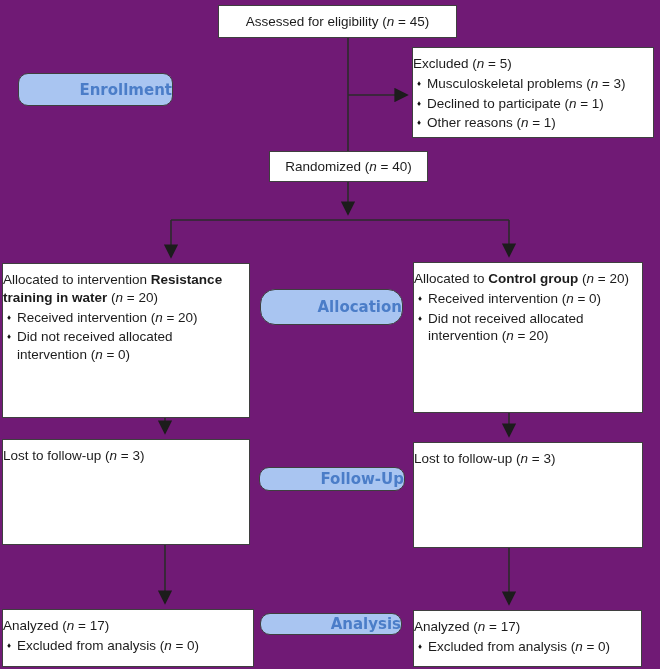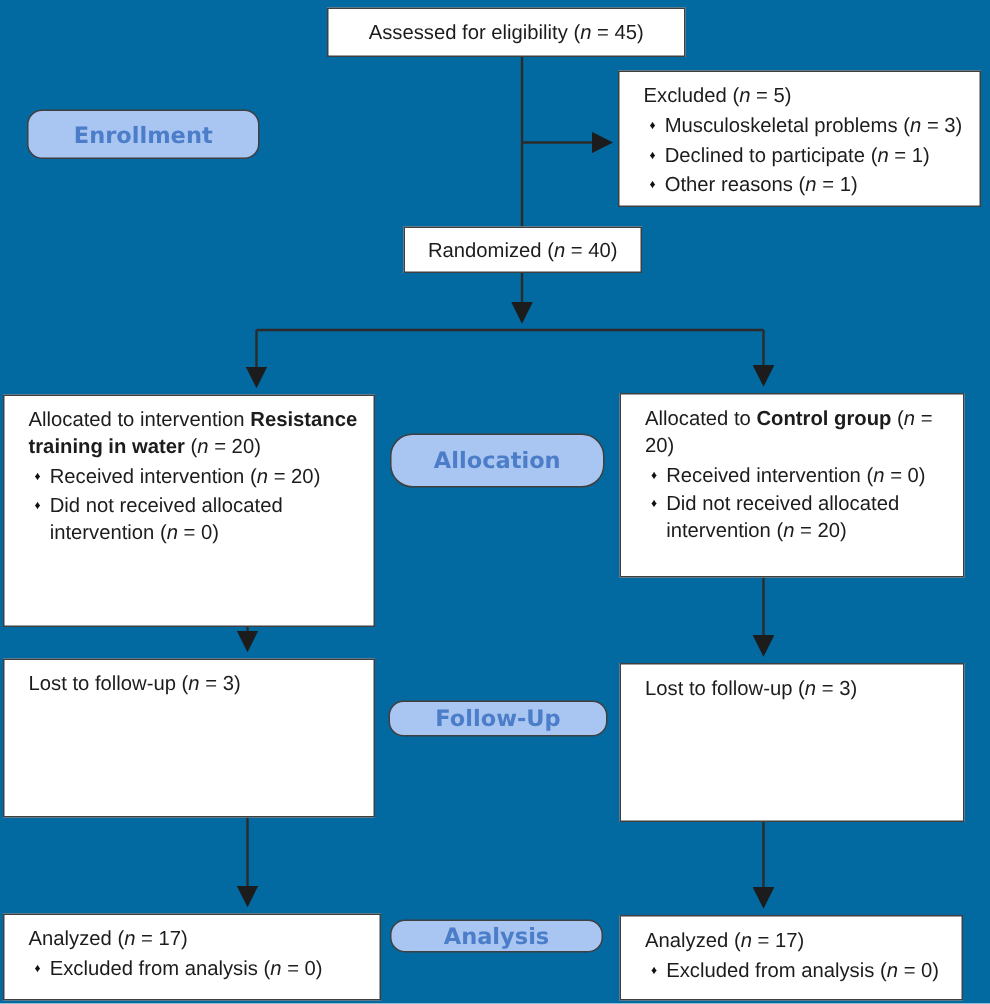--- a/index.html
+++ b/index.html
@@ -1,52 +1,52 @@
 <!DOCTYPE html>
 <html><head>
 <meta charset="utf-8">
 <style>
   html,body{margin:0;padding:0;background:#ffffff;}
   #figure{
     position:relative;
     width:660px;height:669px;
-    background:#0369a1;
+    background:#701a75;
     font-family:"Liberation Sans", sans-serif;
     color:#1c1c1c;
     overflow:hidden;
   }
   .box{
     position:absolute;
     background:#ffffff;
     border:1.5px solid #3f3f3f;
     box-sizing:border-box;
     font-size:13.5px;
     line-height:1.32;
   }
   .box.center{
     display:flex;align-items:center;justify-content:center;
     text-align:center;
   }
-  .box.pad{padding:7px 8px 6px 16px;}
+  .box.pad{padding:7px 8px 6px 0;}
   .bullets{margin-top:2px;}
   .bullet-line{display:flex;align-items:flex-start;margin-top:2px;}
   .bullet-glyph{
     flex:0 0 auto;
     font-size:8px;line-height:1;
     margin:5px 6px 0 4px;
     color:#111;
   }
   .bullet-text{flex:1 1 auto;}
   .stage-label{
     position:absolute;
     background:#a9c5f1;
     border:1.8px solid #3f3f3f;
     border-radius:10px;
     box-sizing:border-box;
-    display:flex;align-items:center;justify-content:center;
+    display:flex;align-items:center;justify-content:flex-end;
     font-family:"DejaVu Sans", sans-serif;
     font-weight:bold;
     font-size:15px;
     color:#4b7dc8;
   }
   .gap{height:12px;}
   svg#connectors{position:absolute;left:0;top:0;pointer-events:none;}
   i{font-style:italic;}
   b{font-weight:bold;}
 </style>
@@ -119,21 +119,21 @@
         <span class="bullet-glyph">♦</span>
         <span class="bullet-text">Did not received allocated intervention (<i>n</i> = 0)</span>
       </div>
     </div>
   </div>
 
   <div class="stage-label" style="left:260px;top:289px;width:143px;height:36px;border-radius:15px;">
     <span>Allocation</span>
   </div>
 
-  <div class="box pad" style="left:413px;top:262px;width:230px;height:123px;">
+  <div class="box pad" style="left:413px;top:262px;width:230px;height:151px;">
     <div>Allocated to <b>Control group</b> (<i>n</i> = 20)</div>
     <div class="bullets">
       <div class="bullet-line">
         <span class="bullet-glyph">♦</span>
         <span class="bullet-text">Received intervention (<i>n</i> = 0)</span>
       </div>
       <div class="bullet-line">
         <span class="bullet-glyph">♦</span>
         <span class="bullet-text">Did not received allocated intervention (<i>n</i> = 20)</span>
       </div>

